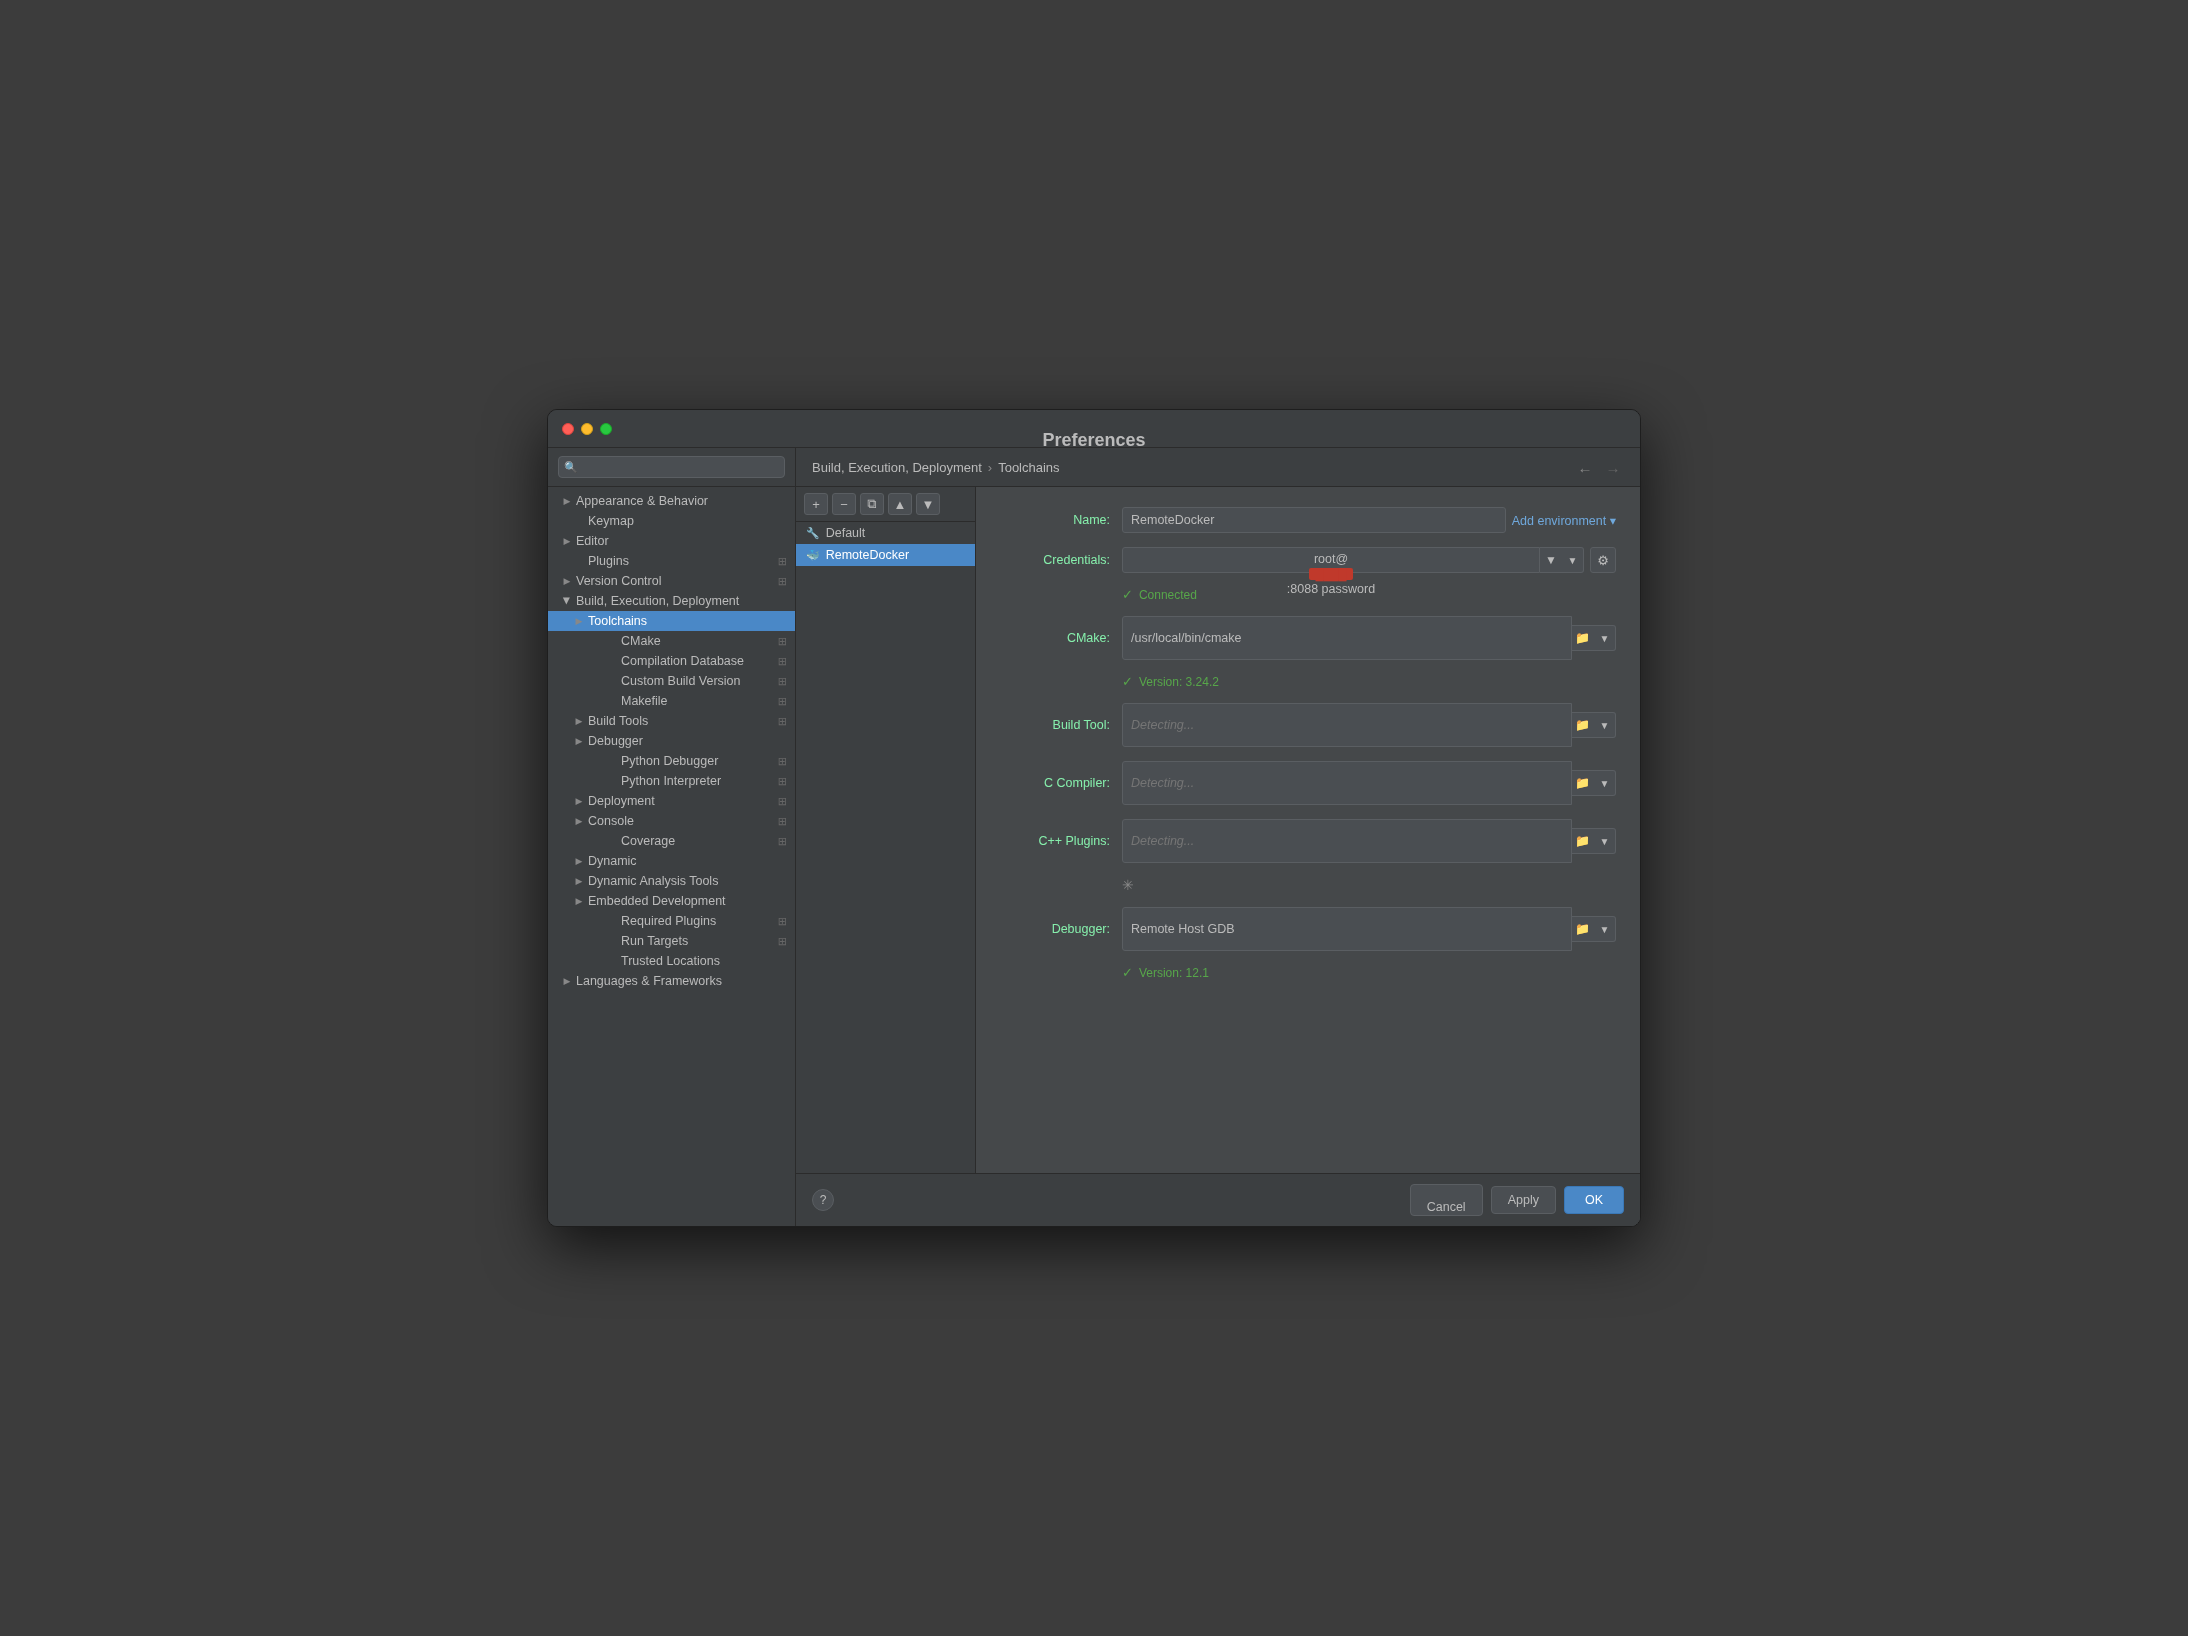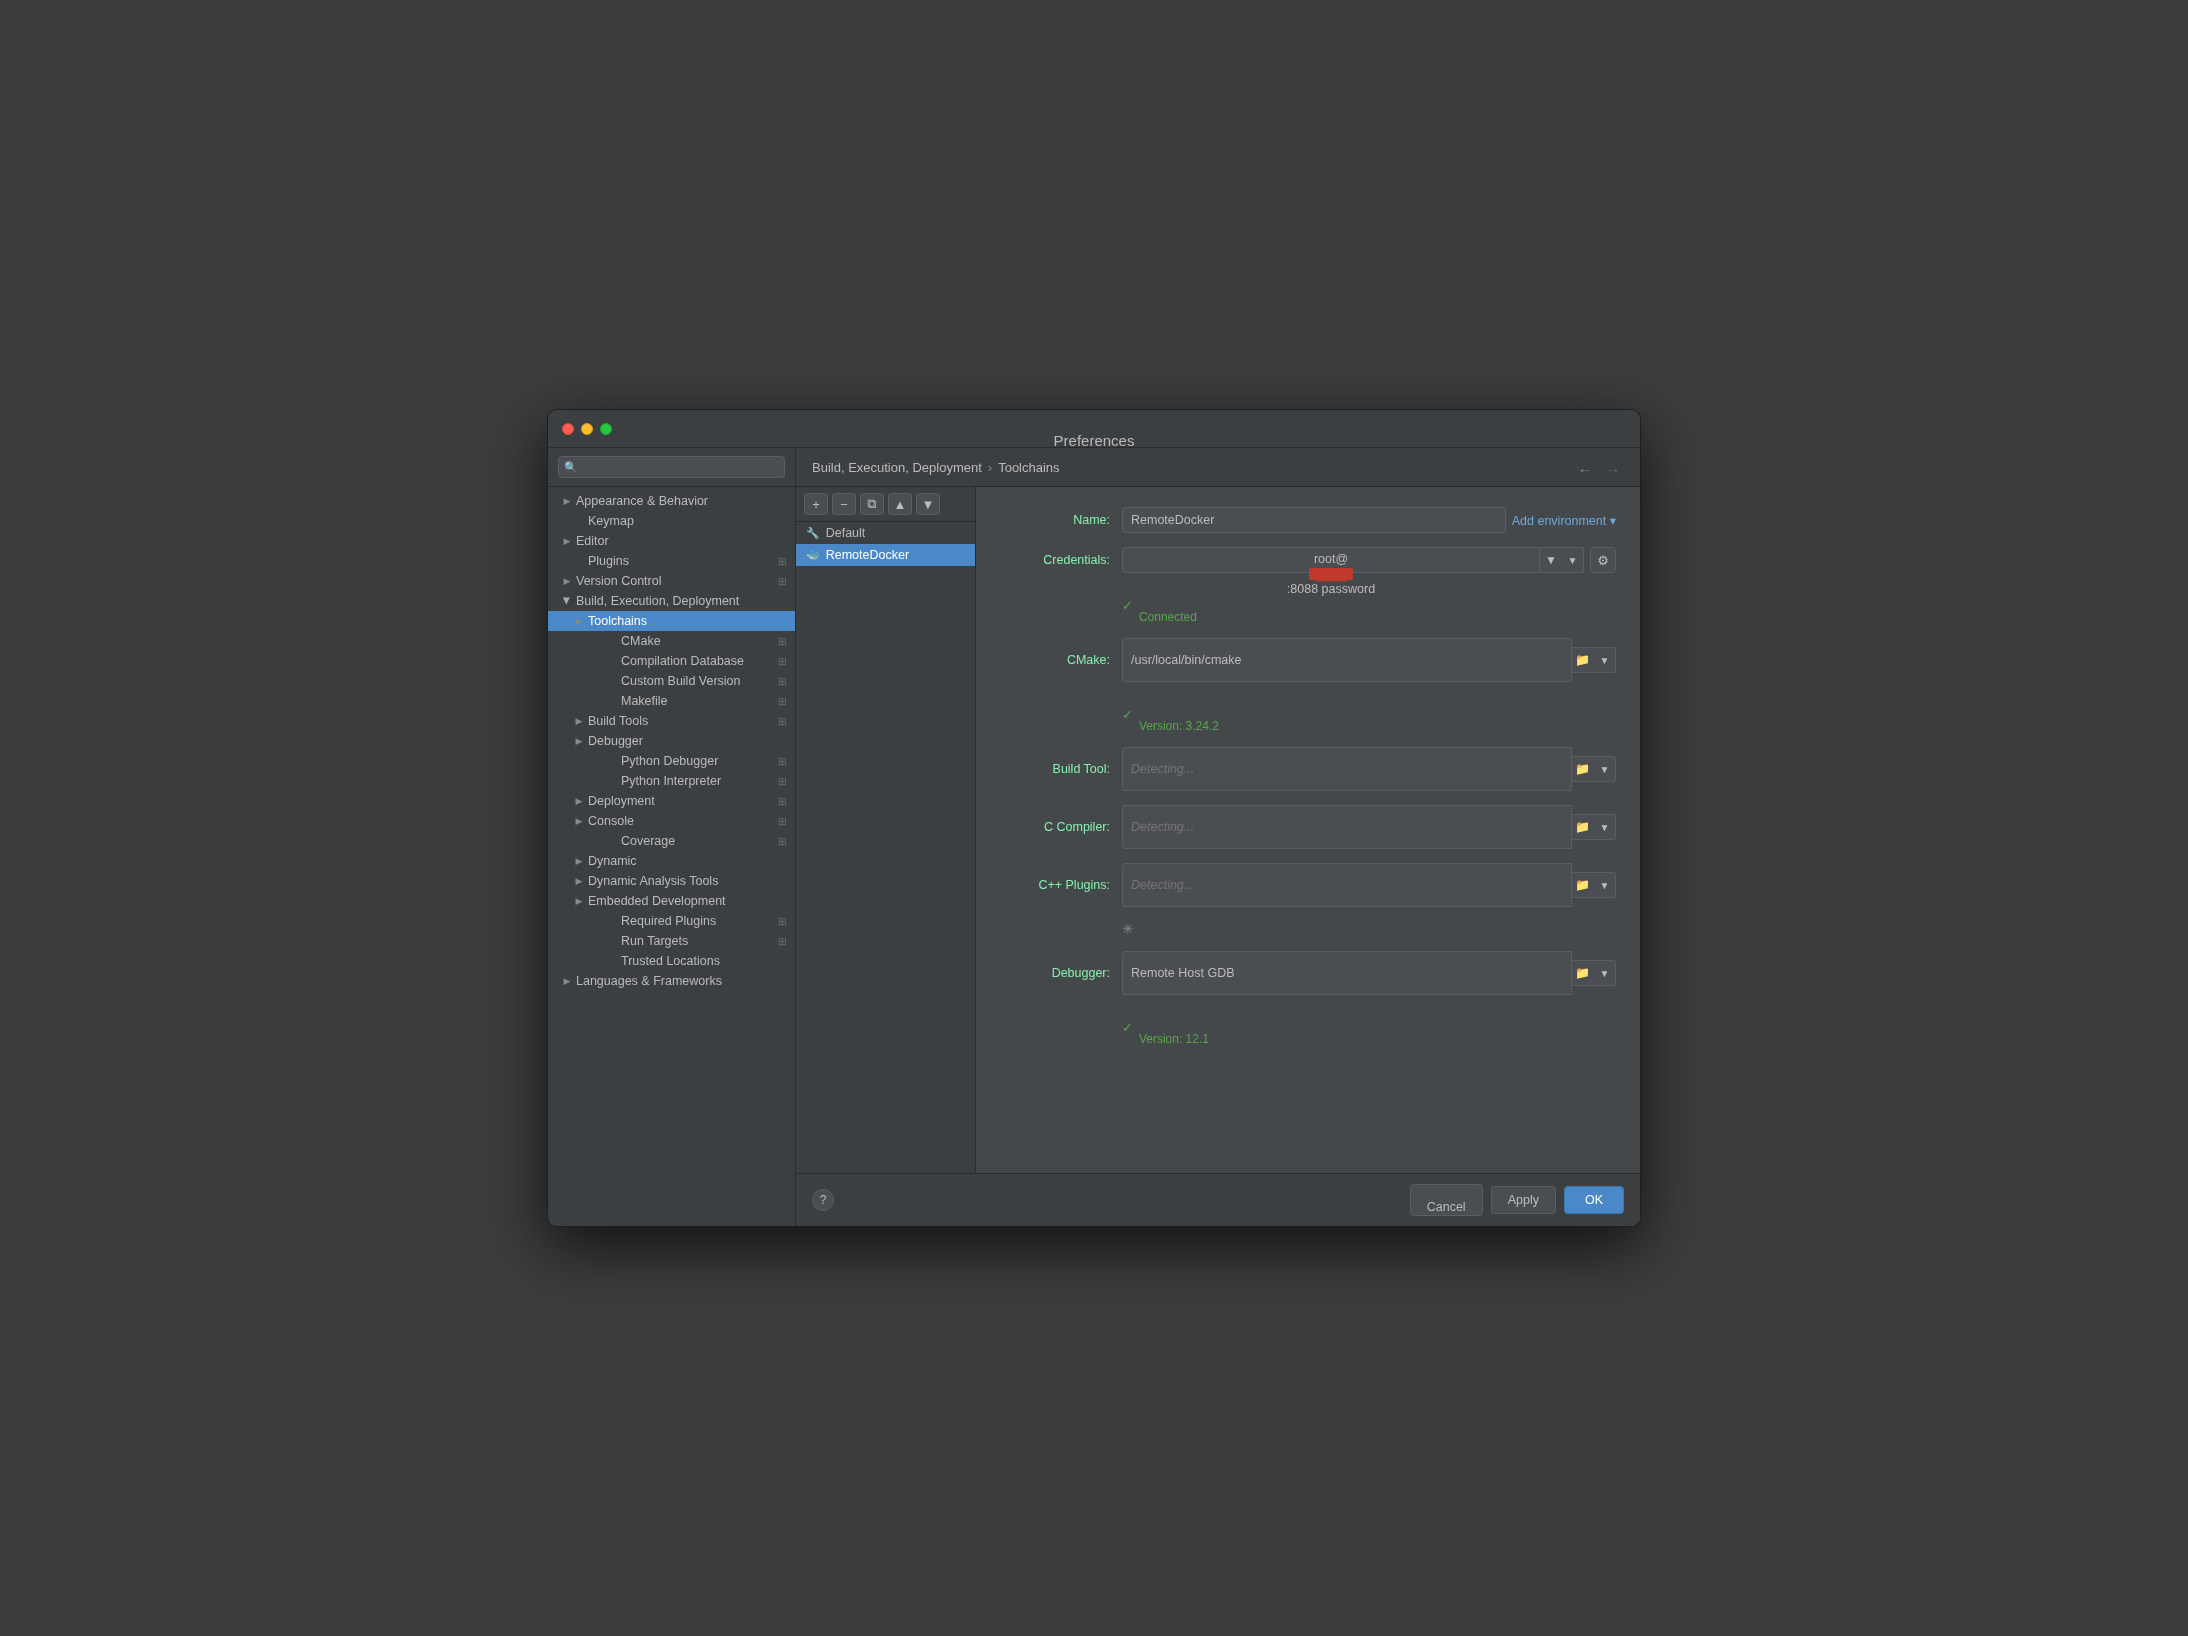--- a/index.html
+++ b/index.html
@@ -45,22 +45,22 @@
       cursor: pointer;
     }
     .tl-red { background: #ff5f57; border: 1px solid #e0443e; }
     .tl-yellow { background: #febc2e; border: 1px solid #d4a017; }
     .tl-green { background: #28c840; border: 1px solid #1aab29; }
     .title-text {
       position: absolute;
       left: 50%;
       transform: translateX(-50%);
       color: #bbbbbb;
-      font-size: 15px;
-      font-weight: 400;
+      font-size: 18px;
+      font-weight: 700;
       margin-top: 24px;
     }
     .content-area {
       display: flex;
       flex: 1;
       overflow: hidden;
     }
     .sidebar {
       width: 248px;
       background: #3c3f41;
@@ -301,21 +301,21 @@
       padding: 0;
     }
     .status-row {
       display: flex;
       align-items: center;
       gap: 6px;
       margin-left: 122px;
       margin-bottom: 14px;
       font-size: 12px;
     }
-    .status-ok { color: #57a64a; margin-top: 23px; }
+    .status-ok { color: #57a64a; }
     .status-spinner { color: #888; font-size: 14px; }
     .check-icon { color: #57a64a; font-size: 13px; }
     .bottom-bar {
       display: flex;
       align-items: center;
       justify-content: flex-end;
       padding: 10px 16px;
       background: #3c3f41;
       border-top: 1px solid #2b2b2b;
       gap: 8px;

